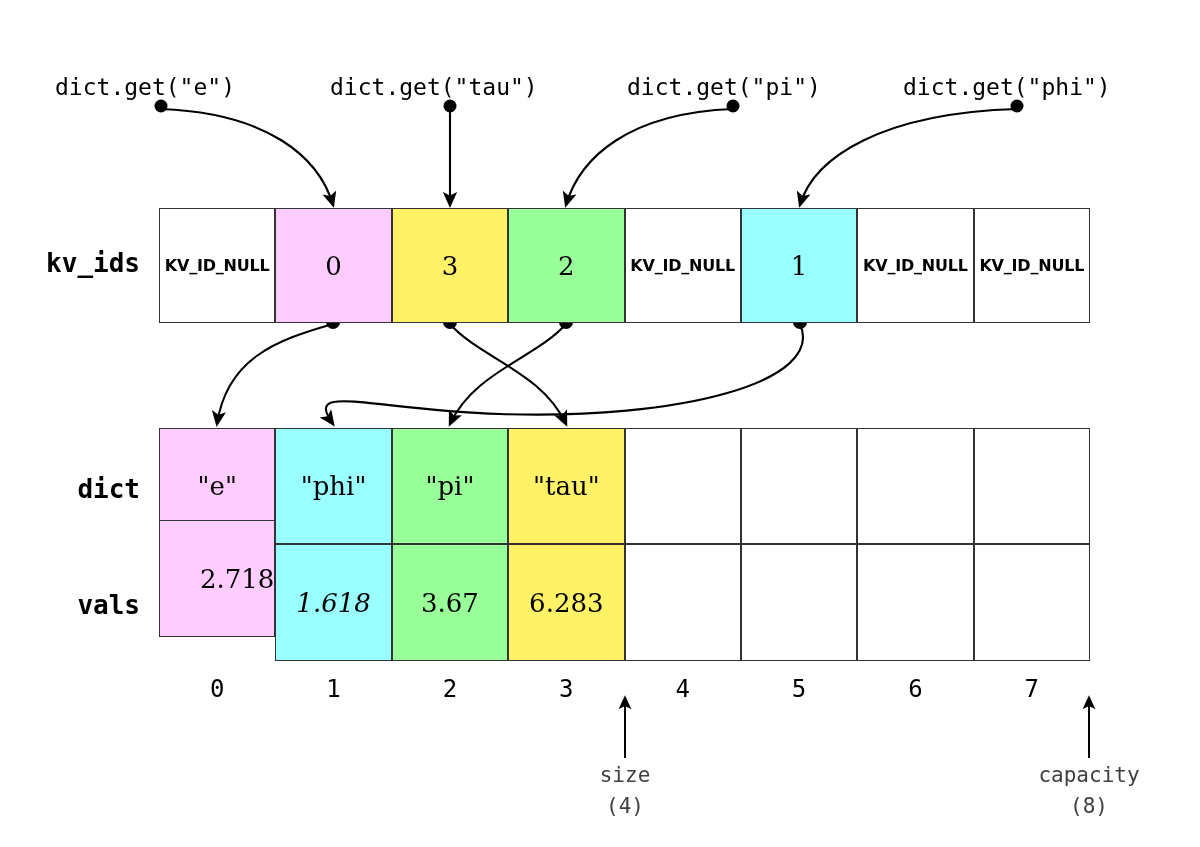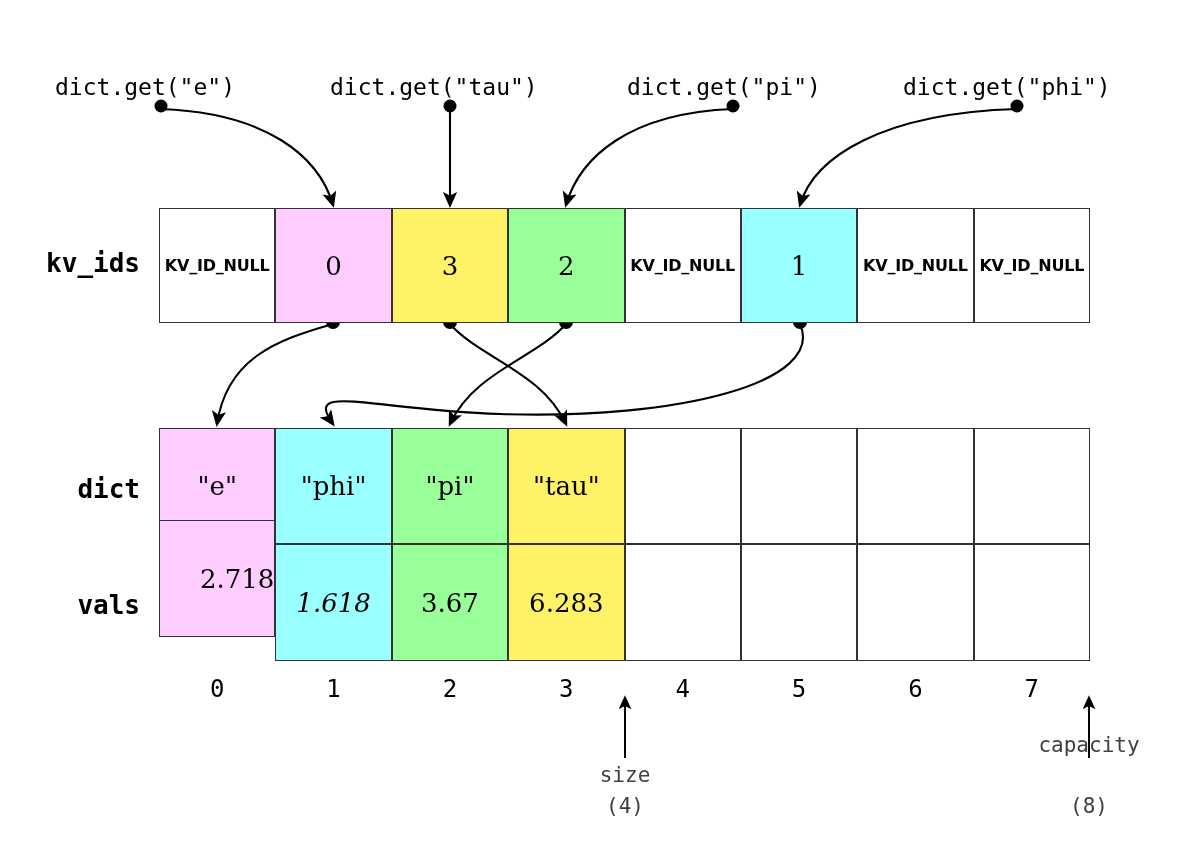--- a/index.html
+++ b/index.html
@@ -205,17 +205,17 @@
       <div class="index-num" style="left: 546.312px; top: 675px;">3</div>
       <div class="index-num" style="left: 662.688px; top: 675px;">4</div>
       <div class="index-num" style="left: 779.062px; top: 675px;">5</div>
       <div class="index-num" style="left: 895.438px; top: 675px;">6</div>
       <div class="index-num" style="left: 1011.81px; top: 675px;">7</div>
     </div>
 
   <div id="annots-layer">
       <div class="annot" style="left: 525px; top: 763px; width: 200px;">size</div>
       <div class="annot" style="left: 525px; top: 794px; width: 200px;">(4)</div>
-      <div class="annot" style="left: 989px; top: 733px; width: 200px;">capacity</div>
+      <div class="annot" style="left: 989px; top: 763px; width: 200px;">capacity</div>
       <div class="annot" style="left: 989px; top: 794px; width: 200px;">(8)</div>
     </div>
 
 </div>
 
 </body></html>

